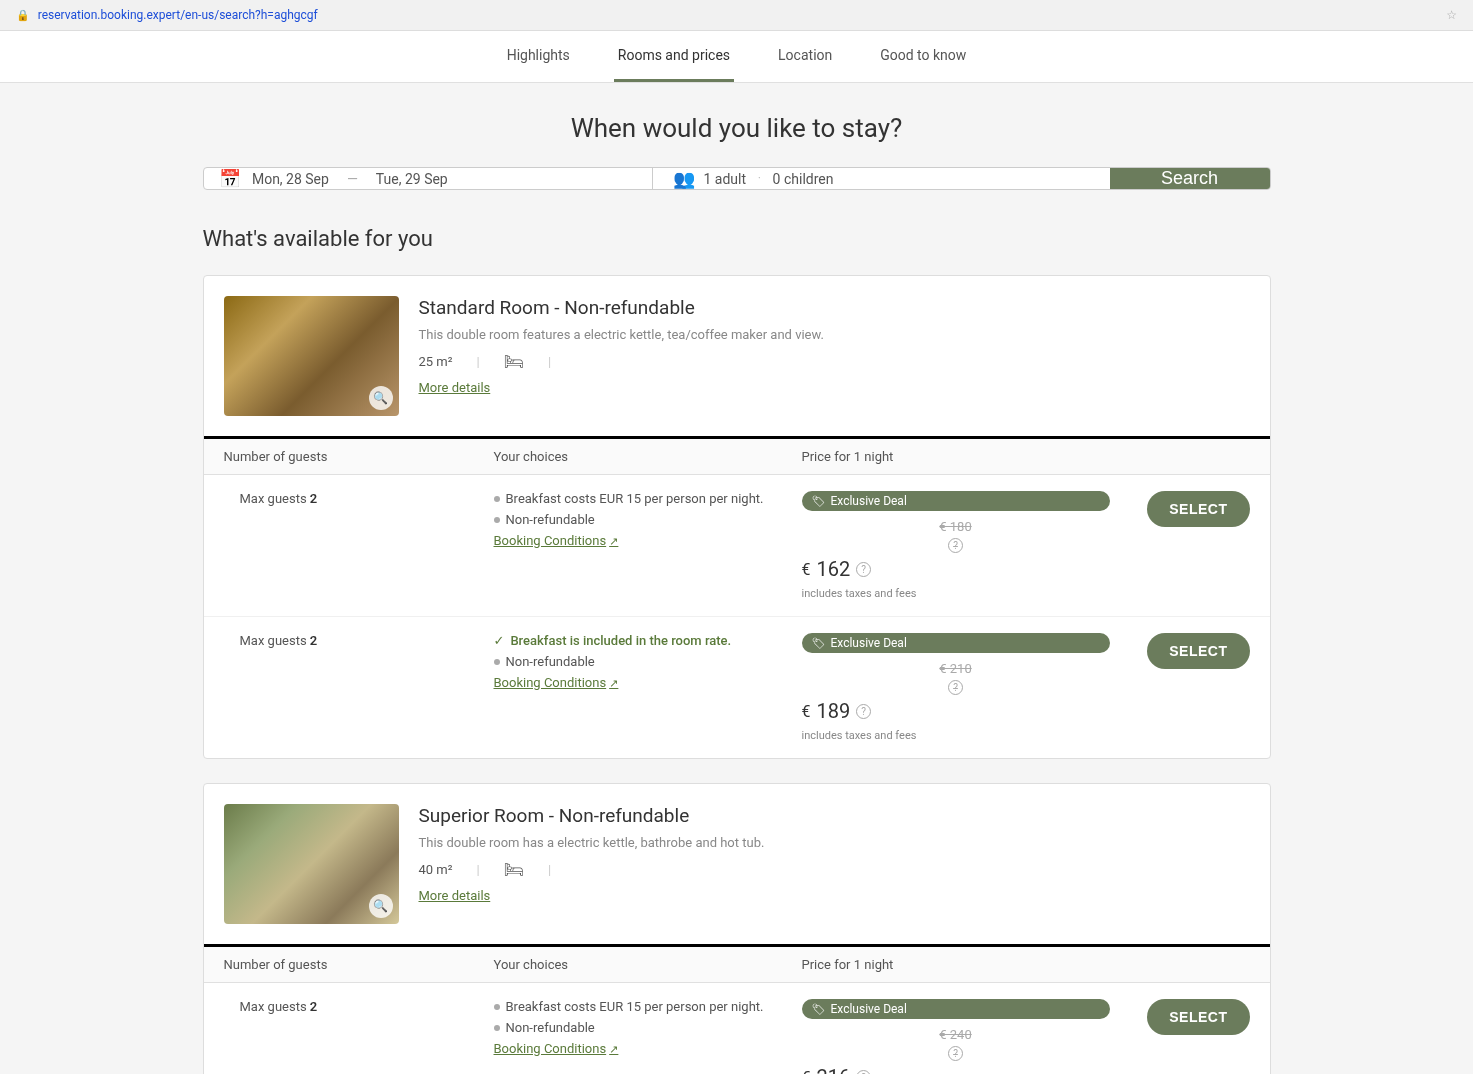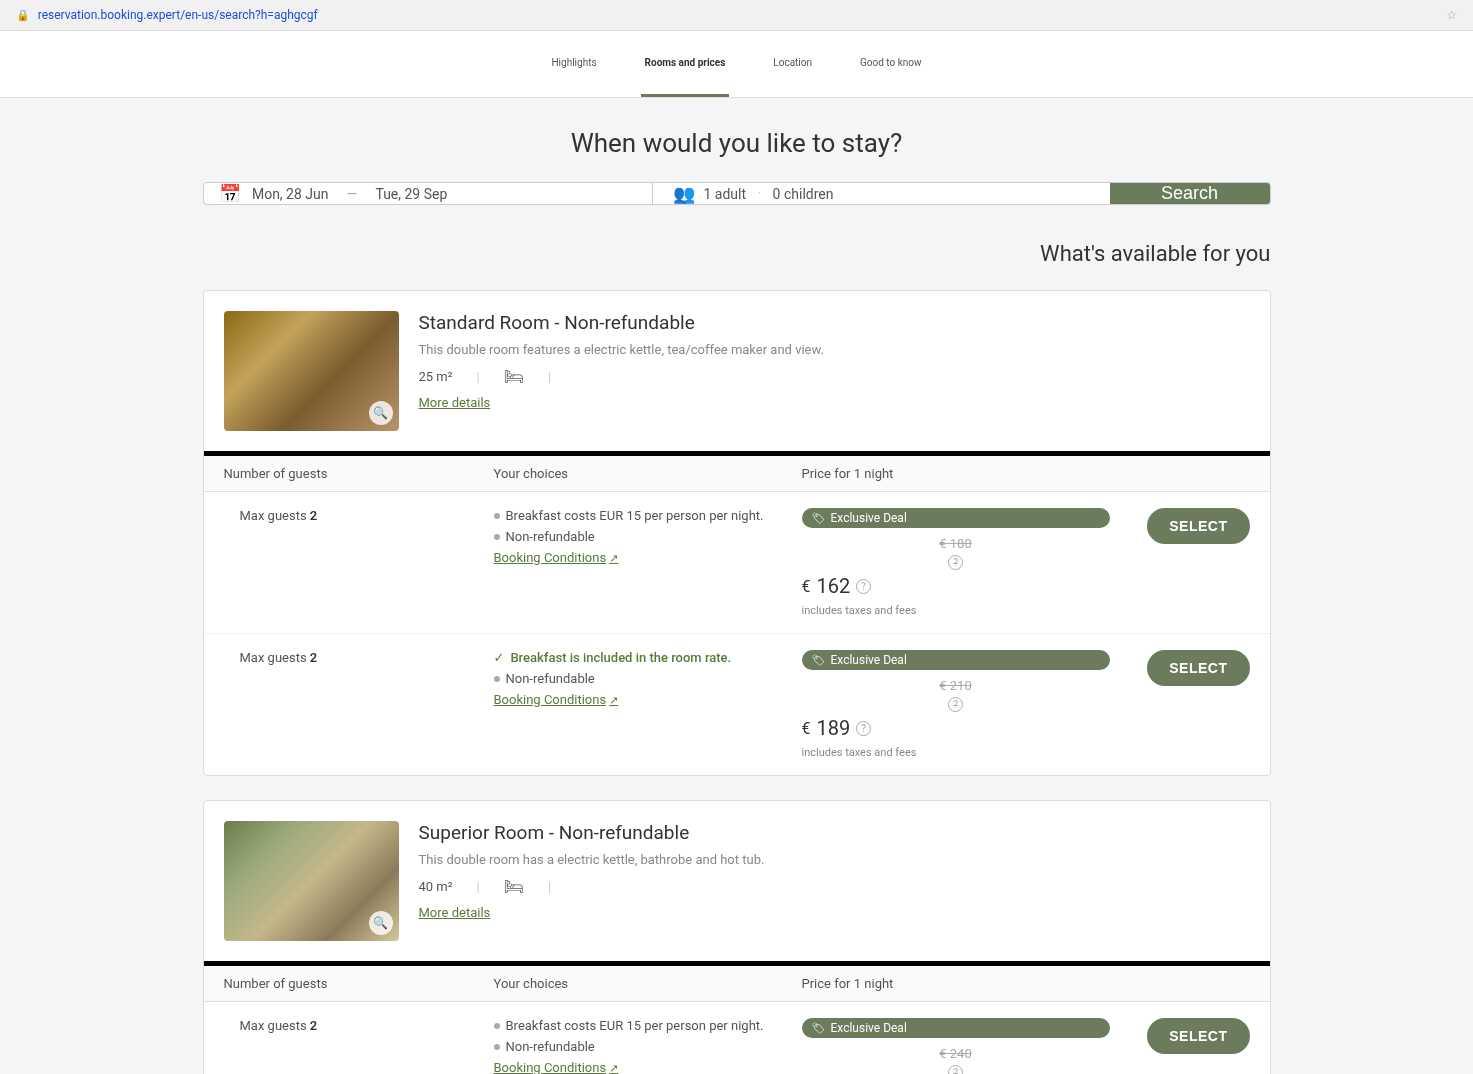--- a/index.html
+++ b/index.html
@@ -21,31 +21,31 @@
 
     nav {
       background: #fff;
       border-bottom: 1px solid #e0e0e0;
       display: flex;
       justify-content: center;
       gap: 40px;
       padding: 0;
     }
     .nav-item {
-      padding: 26px 4px;
-      font-size: 10px;
+      padding: 16px 4px;
+      font-size: 14px;
       color: #555;
       cursor: pointer;
       border-bottom: 3px solid transparent;
       text-decoration: none;
     }
     .nav-item.active {
       color: #333;
       border-bottom: 3px solid #6b7c5c;
-      font-weight: 700;
+      font-weight: 400;
     }
 
     .main-content {
       max-width: 1100px;
       margin: 0 auto;
       padding: 30px 16px;
     }
 
     .page-title {
       text-align: center;
@@ -89,21 +89,21 @@
       color: #fff;
       border: none;
       padding: 0 40px;
       font-size: 18px;
       font-weight: 500;
       cursor: pointer;
       min-width: 160px;
     }
 
     .section-title {
-      text-align: right;
+      text-align: left;
       font-size: 22px;
       font-weight: 400;
       color: #333;
       margin-bottom: 24px;
     }
 
     .room-card {
       background: #fff;
       border: 1px solid #ddd;
       border-radius: 4px;
@@ -170,21 +170,21 @@
     .room-size { color: #555; }
     .bed-icon { font-size: 16px; color: #555; }
     .more-details {
       color: #5a7a3a;
       font-size: 13px;
       text-decoration: underline;
       cursor: pointer;
     }
 
     .room-options-table {
-      border-top: 5px solid #000000;
+      border-top: 3px solid #000000;
       width: 100%;
     }
     .options-header {
       display: grid;
       grid-template-columns: 270px 1fr 1fr 140px;
       padding: 10px 20px;
       background: #fafafa;
       border-bottom: 1px solid #e0e0e0;
       font-size: 13px;
       color: #555;
@@ -305,21 +305,21 @@
   <a class="nav-item">Good to know</a>
 </nav>
 
 <div class="main-content">
 
   <h1 class="page-title">When would you like to stay?</h1>
 
   <div class="search-bar">
     <div class="date-section">
       <span class="calendar-icon">📅</span>
-      <span class="date-text">Mon, 28 Jun</span>
+      <span class="date-text">Mon, 28 Sep</span>
       <span class="date-arrow">—</span>
       <span class="date-text">Tue, 29 Sep</span>
     </div>
     <div class="guests-section">
       <span class="guests-icon">👥</span>
       <span class="guests-text">1 adult</span>
       <span class="guests-dot">·</span>
       <span class="guests-text">0 children</span>
     </div>
     <button class="search-btn">Search</button>

